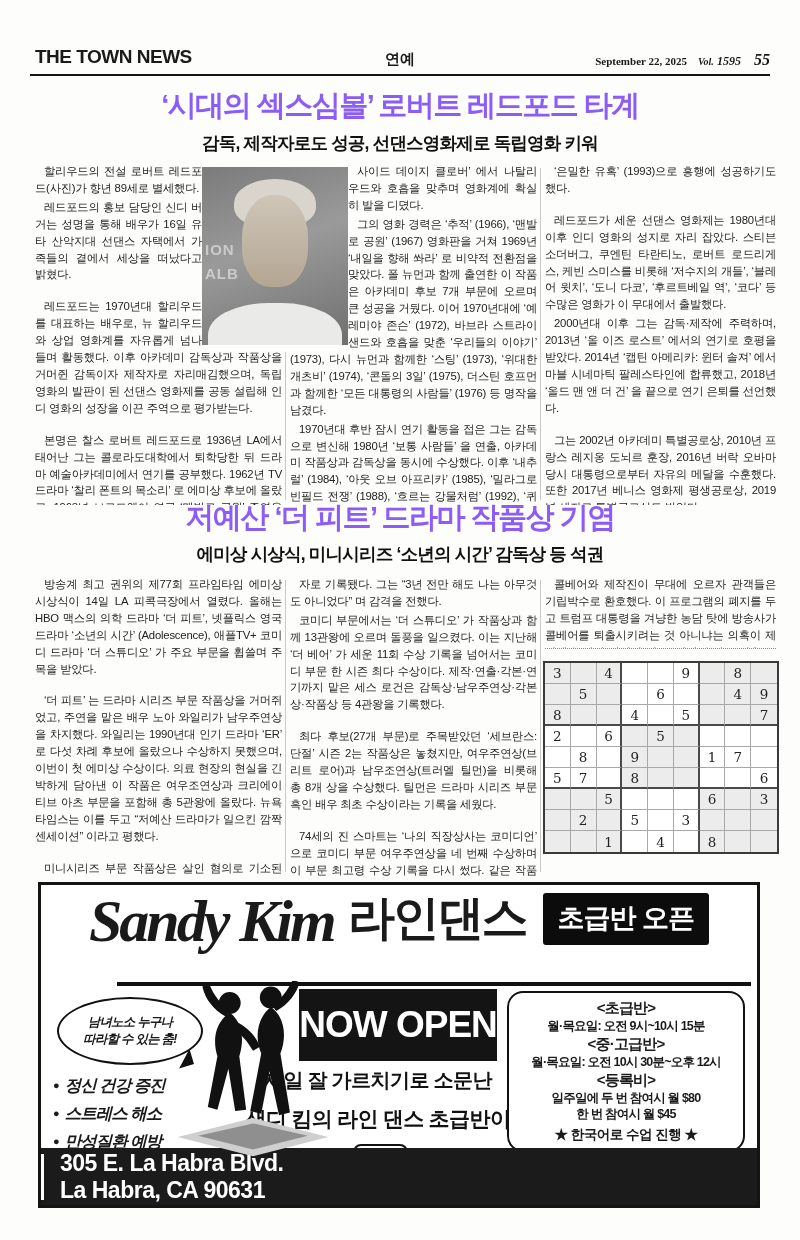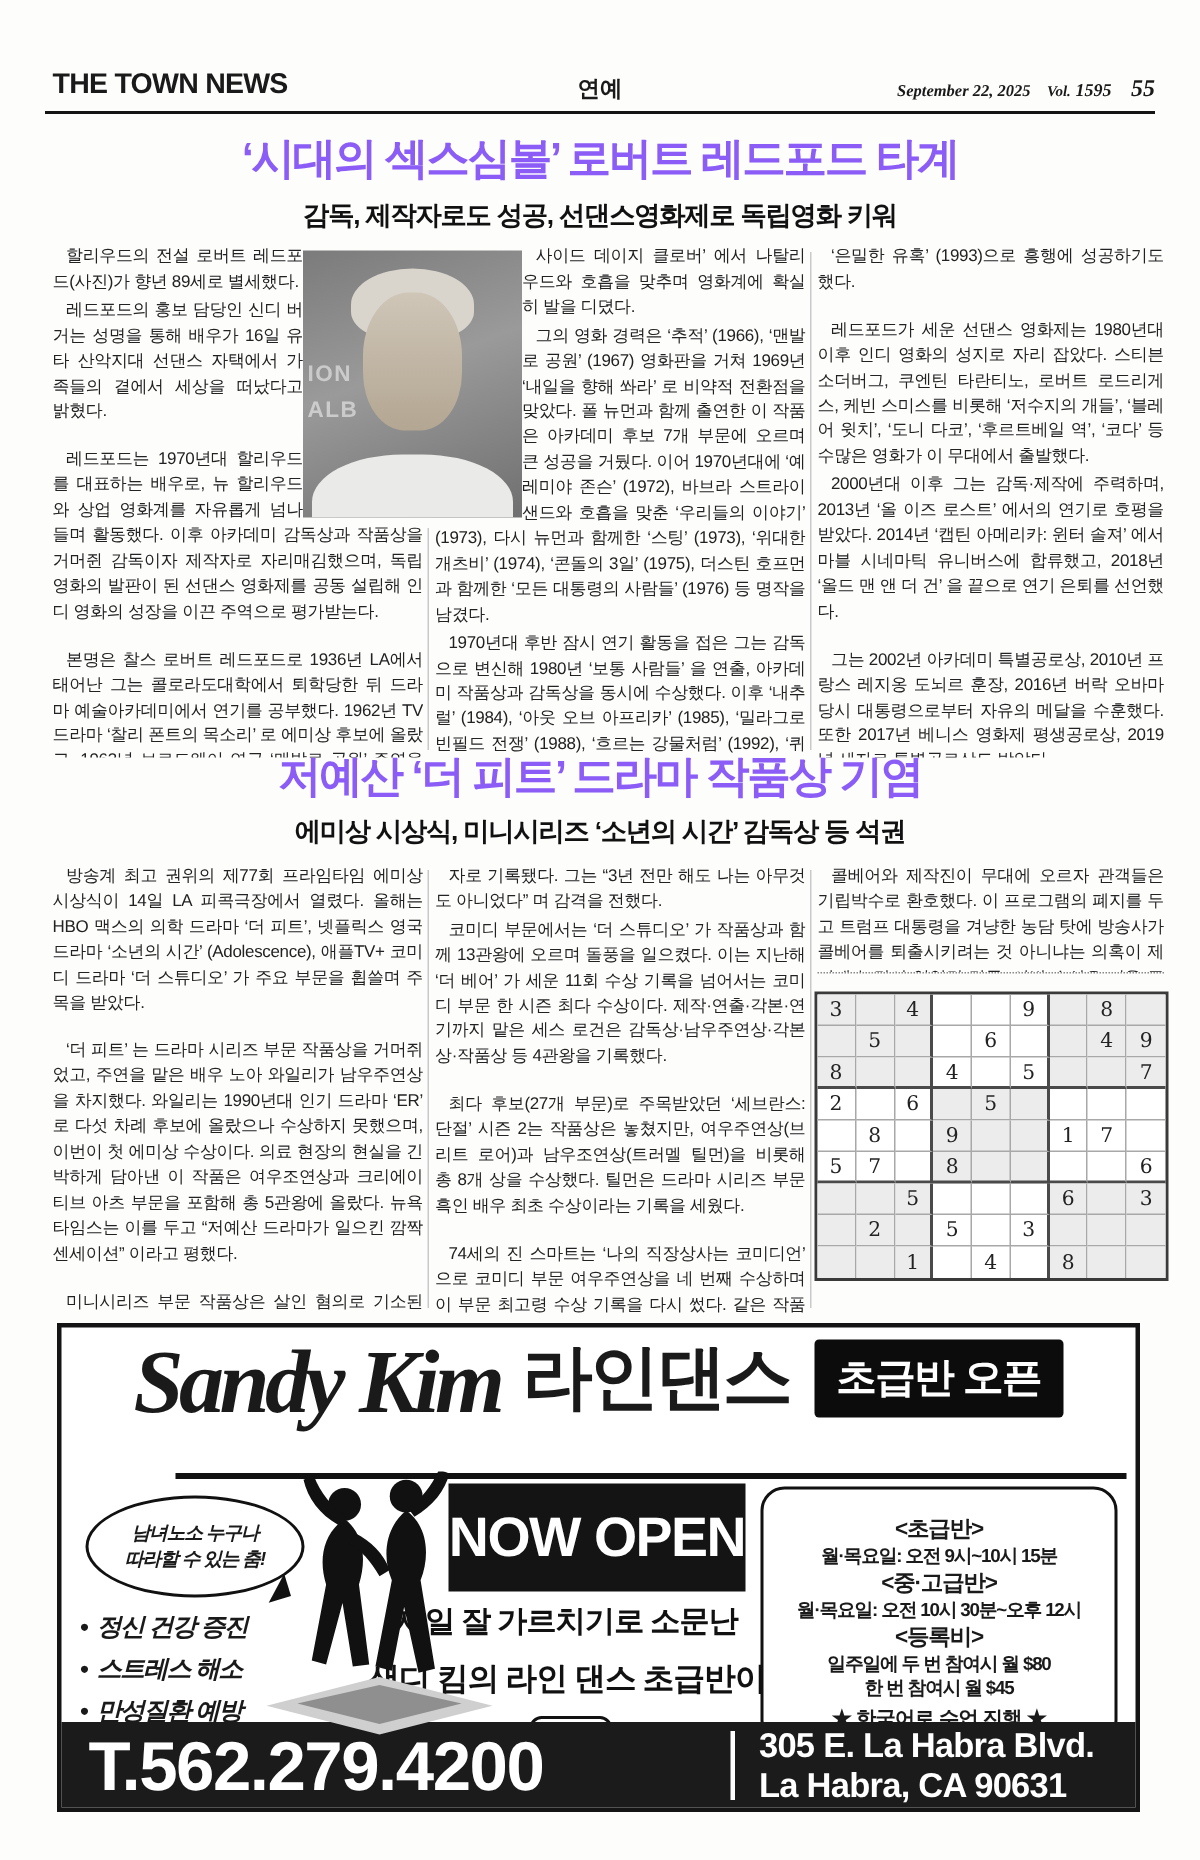--- a/index.html
+++ b/index.html
@@ -5,21 +5,21 @@
   html,body{margin:0;padding:0;}
   body{
     width:800px;height:1240px;position:relative;background:#fdfdfc;
     font-family:"Liberation Sans",sans-serif;color:#1a1a1a;overflow:hidden;
   }
   .abs{position:absolute;}
   
   .masthead{font-size:19px;font-weight:900;letter-spacing:-0.5px;}
   .section-title{left:0;right:0;text-align:center;font-size:15px;font-weight:700;}
   .head-right{right:30px;top:51px;font-size:11px;white-space:nowrap;}
-  .head-date{font-family:"Liberation Serif",serif;font-style:italic;font-weight:600;}
+  .head-date{font-family:"Liberation Serif",serif;font-weight:600;}
   .head-vol{font-family:"Liberation Serif",serif;font-style:italic;font-weight:700;font-size:10px;margin-left:8px;}
   .head-volnum{font-family:"Liberation Serif",serif;font-style:italic;font-weight:800;font-size:12px;}
   .head-page{font-family:"Liberation Serif",serif;font-style:italic;font-weight:800;font-size:16px;margin-left:10px;}
   .head-rule{left:30px;top:74px;width:740px;height:2px;background:#141414;}
   
   .headline{left:0;right:0;text-align:center;font-size:29px;font-weight:900;letter-spacing:-1.5px;color:#8b5cf6;}
   .subhead{left:0;right:0;text-align:center;font-size:17.5px;font-weight:800;letter-spacing:-0.8px;color:#111;}
   .col{overflow:hidden;}
   .para{margin:0 0 2px 0;text-align:justify;text-indent:9px;font-size:11.3px;line-height:16.9px;letter-spacing:-0.2px;color:#222;}
   .para.gap{margin-bottom:15px;}
@@ -63,21 +63,21 @@
   .benefit{font-size:16.5px;font-weight:800;font-style:italic;letter-spacing:-1px;line-height:28px;white-space:nowrap;}
   .bullet{font-size:11px;vertical-align:2px;margin-right:6px;}
   .dancers{position:absolute;left:122px;top:96px;width:180px;height:178px;z-index:2;}
   .slogan{position:absolute;left:204px;top:182px;width:266px;text-align:center;
           font-family:"Liberation Serif",serif;font-weight:700;letter-spacing:-0.5px;color:#111;}
   .slogan .l1{font-size:20px;margin-bottom:11px;}
   .slogan .l2{font-size:21px;margin-bottom:11px;}
   .slogan .l3{font-size:21px;}
   .boxed{border:2.5px solid #111;border-radius:8px;padding:0 5px 1px 5px;font-weight:800;}
   .schedule{position:absolute;left:466px;top:106px;width:234px;height:152px;border:2.5px solid #111;border-radius:16px;
-            text-align:center;background:#fff;padding-top:16px;}
+            text-align:center;background:#fff;padding-top:5px;}
   .sch-h{font-size:15px;font-weight:900;letter-spacing:-0.8px;margin-top:1px;}
   .sch-t{font-size:12.5px;font-weight:700;letter-spacing:-0.8px;line-height:16px;}
   .sch-star{font-size:13.5px;font-weight:900;letter-spacing:-0.5px;margin-top:4px;}
   .ad-bottom{position:absolute;left:0;right:0;bottom:0;height:57px;background:#1b1b1b;color:#fff;display:flex;align-items:center;}
   .phone{font-size:46px;font-weight:900;letter-spacing:-1px;padding-left:18px;width:428px;white-space:nowrap;}
   .ad-divider{width:3px;height:46px;background:#fff;margin:0 16px 0 0;}
   .address{font-size:23px;font-weight:700;line-height:27px;letter-spacing:-0.5px;white-space:nowrap;}
 </style>
 </head>
 <body>
@@ -114,21 +114,21 @@
 <div class="abs col" style="left:290px;top:163px;width:247px;height:342px;">
   <div class="spacer-l"></div>
   <p class="para">사이드 데이지 클로버’ 에서 나탈리 우드와 호흡을 맞추며 영화계에 확실히 발을 디뎠다.</p>
   <p class="para">그의 영화 경력은 ‘추적’ (1966), ‘맨발로 공원’ (1967) 영화판을 거쳐 1969년 ‘내일을 향해 쏴라’ 로 비약적 전환점을 맞았다. 폴 뉴먼과 함께 출연한 이 작품은 아카데미 후보 7개 부문에 오르며 큰 성공을 거뒀다. 이어 1970년대에 ‘예레미야 존슨’ (1972), 바브라 스트라이샌드와 호흡을 맞춘 ‘우리들의 이야기’ (1973), 다시 뉴먼과 함께한 ‘스팅’ (1973), ‘위대한 개츠비’ (1974), ‘콘돌의 3일’ (1975), 더스틴 호프먼과 함께한 ‘모든 대통령의 사람들’ (1976) 등 명작을 남겼다.</p>
   <p class="para">1970년대 후반 잠시 연기 활동을 접은 그는 감독으로 변신해 1980년 ‘보통 사람들’ 을 연출, 아카데미 작품상과 감독상을 동시에 수상했다. 이후 ‘내추럴’ (1984), ‘아웃 오브 아프리카’ (1985), ‘밀라그로 빈필드 전쟁’ (1988), ‘흐르는 강물처럼’ (1992), ‘퀴즈 쇼’ (1994), ‘말을 아는 남자’ (1998) 등을 연출·출연하며 입지를 다졌다. 1990년대에는 상업영화</p>
 </div>
 
 <div class="abs col" style="left:545px;top:163px;width:231px;height:342px;">
   <p class="para gap">‘은밀한 유혹’ (1993)으로 흥행에 성공하기도 했다.</p>
   <p class="para">레드포드가 세운 선댄스 영화제는 1980년대 이후 인디 영화의 성지로 자리 잡았다. 스티븐 소더버그, 쿠엔틴 타란티노, 로버트 로드리게스, 케빈 스미스를 비롯해 ‘저수지의 개들’, ‘블레어 윗치’, ‘도니 다코’, ‘후르트베일 역’, ‘코다’ 등 수많은 영화가 이 무대에서 출발했다.</p>
-  <p class="para gap">2000년대 이후 그는 감독·제작에 주력하며, 2013년 ‘올 이즈 로스트’ 에서의 연기로 호평을 받았다. 2014년 ‘캡틴 아메리카: 윈터 솔져’ 에서 마블 시네마틱 유니버스에 합류했고, 2018년 ‘올드 맨 앤 더 건’ 을 끝으로 연기 은퇴를 선언했다.</p>
+  <p class="para gap">2000년대 이후 그는 감독·제작에 주력하며, 2013년 ‘올 이즈 로스트’ 에서의 연기로 호평을 받았다. 2014년 ‘캡틴 아메리카: 윈터 솔져’ 에서 마블 시네마틱 팔레스타인에 합류했고, 2018년 ‘올드 맨 앤 더 건’ 을 끝으로 연기 은퇴를 선언했다.</p>
   <p class="para">그는 2002년 아카데미 특별공로상, 2010년 프랑스 레지옹 도뇌르 훈장, 2016년 버락 오바마 당시 대통령으로부터 자유의 메달을 수훈했다. 또한 2017년 베니스 영화제 평생공로상, 2019년 세자르 특별공로상도 받았다.</p>
 
 </div>
 
 <div class="abs vrule" style="left:285px;top:352px;height:148px;"></div>
 <div class="abs vrule" style="left:540px;top:168px;height:332px;"></div>
 
 <div class="abs headline" style="top:498px;">저예산 ‘더 피트’ 드라마 작품상 기염</div>
 <div class="abs subhead" style="top:542px;">에미상 시상식, 미니시리즈 ‘소년의 시간’ 감독상 등 석권</div>
 
@@ -289,20 +289,19 @@
     <div class="sch-t">월·목요일: 오전 9시~10시 15분</div>
     <div class="sch-h">&lt;중·고급반&gt;</div>
     <div class="sch-t">월·목요일: 오전 10시 30분~오후 12시</div>
     <div class="sch-h">&lt;등록비&gt;</div>
     <div class="sch-t">일주일에 두 번 참여시 월 $80</div>
     <div class="sch-t">한 번 참여시 월 $45</div>
     <div class="sch-star">★ 한국어로 수업 진행 ★</div>
   </div>
 
   <div class="ad-bottom">
-    <div class="phone">T.562.279.4200</div>
     <div class="ad-divider"></div>
     <div class="address">
       <div>305 E. La Habra Blvd.</div>
       <div>La Habra, CA 90631</div>
     </div>
   </div>
 </div>
 
 </body></html>

